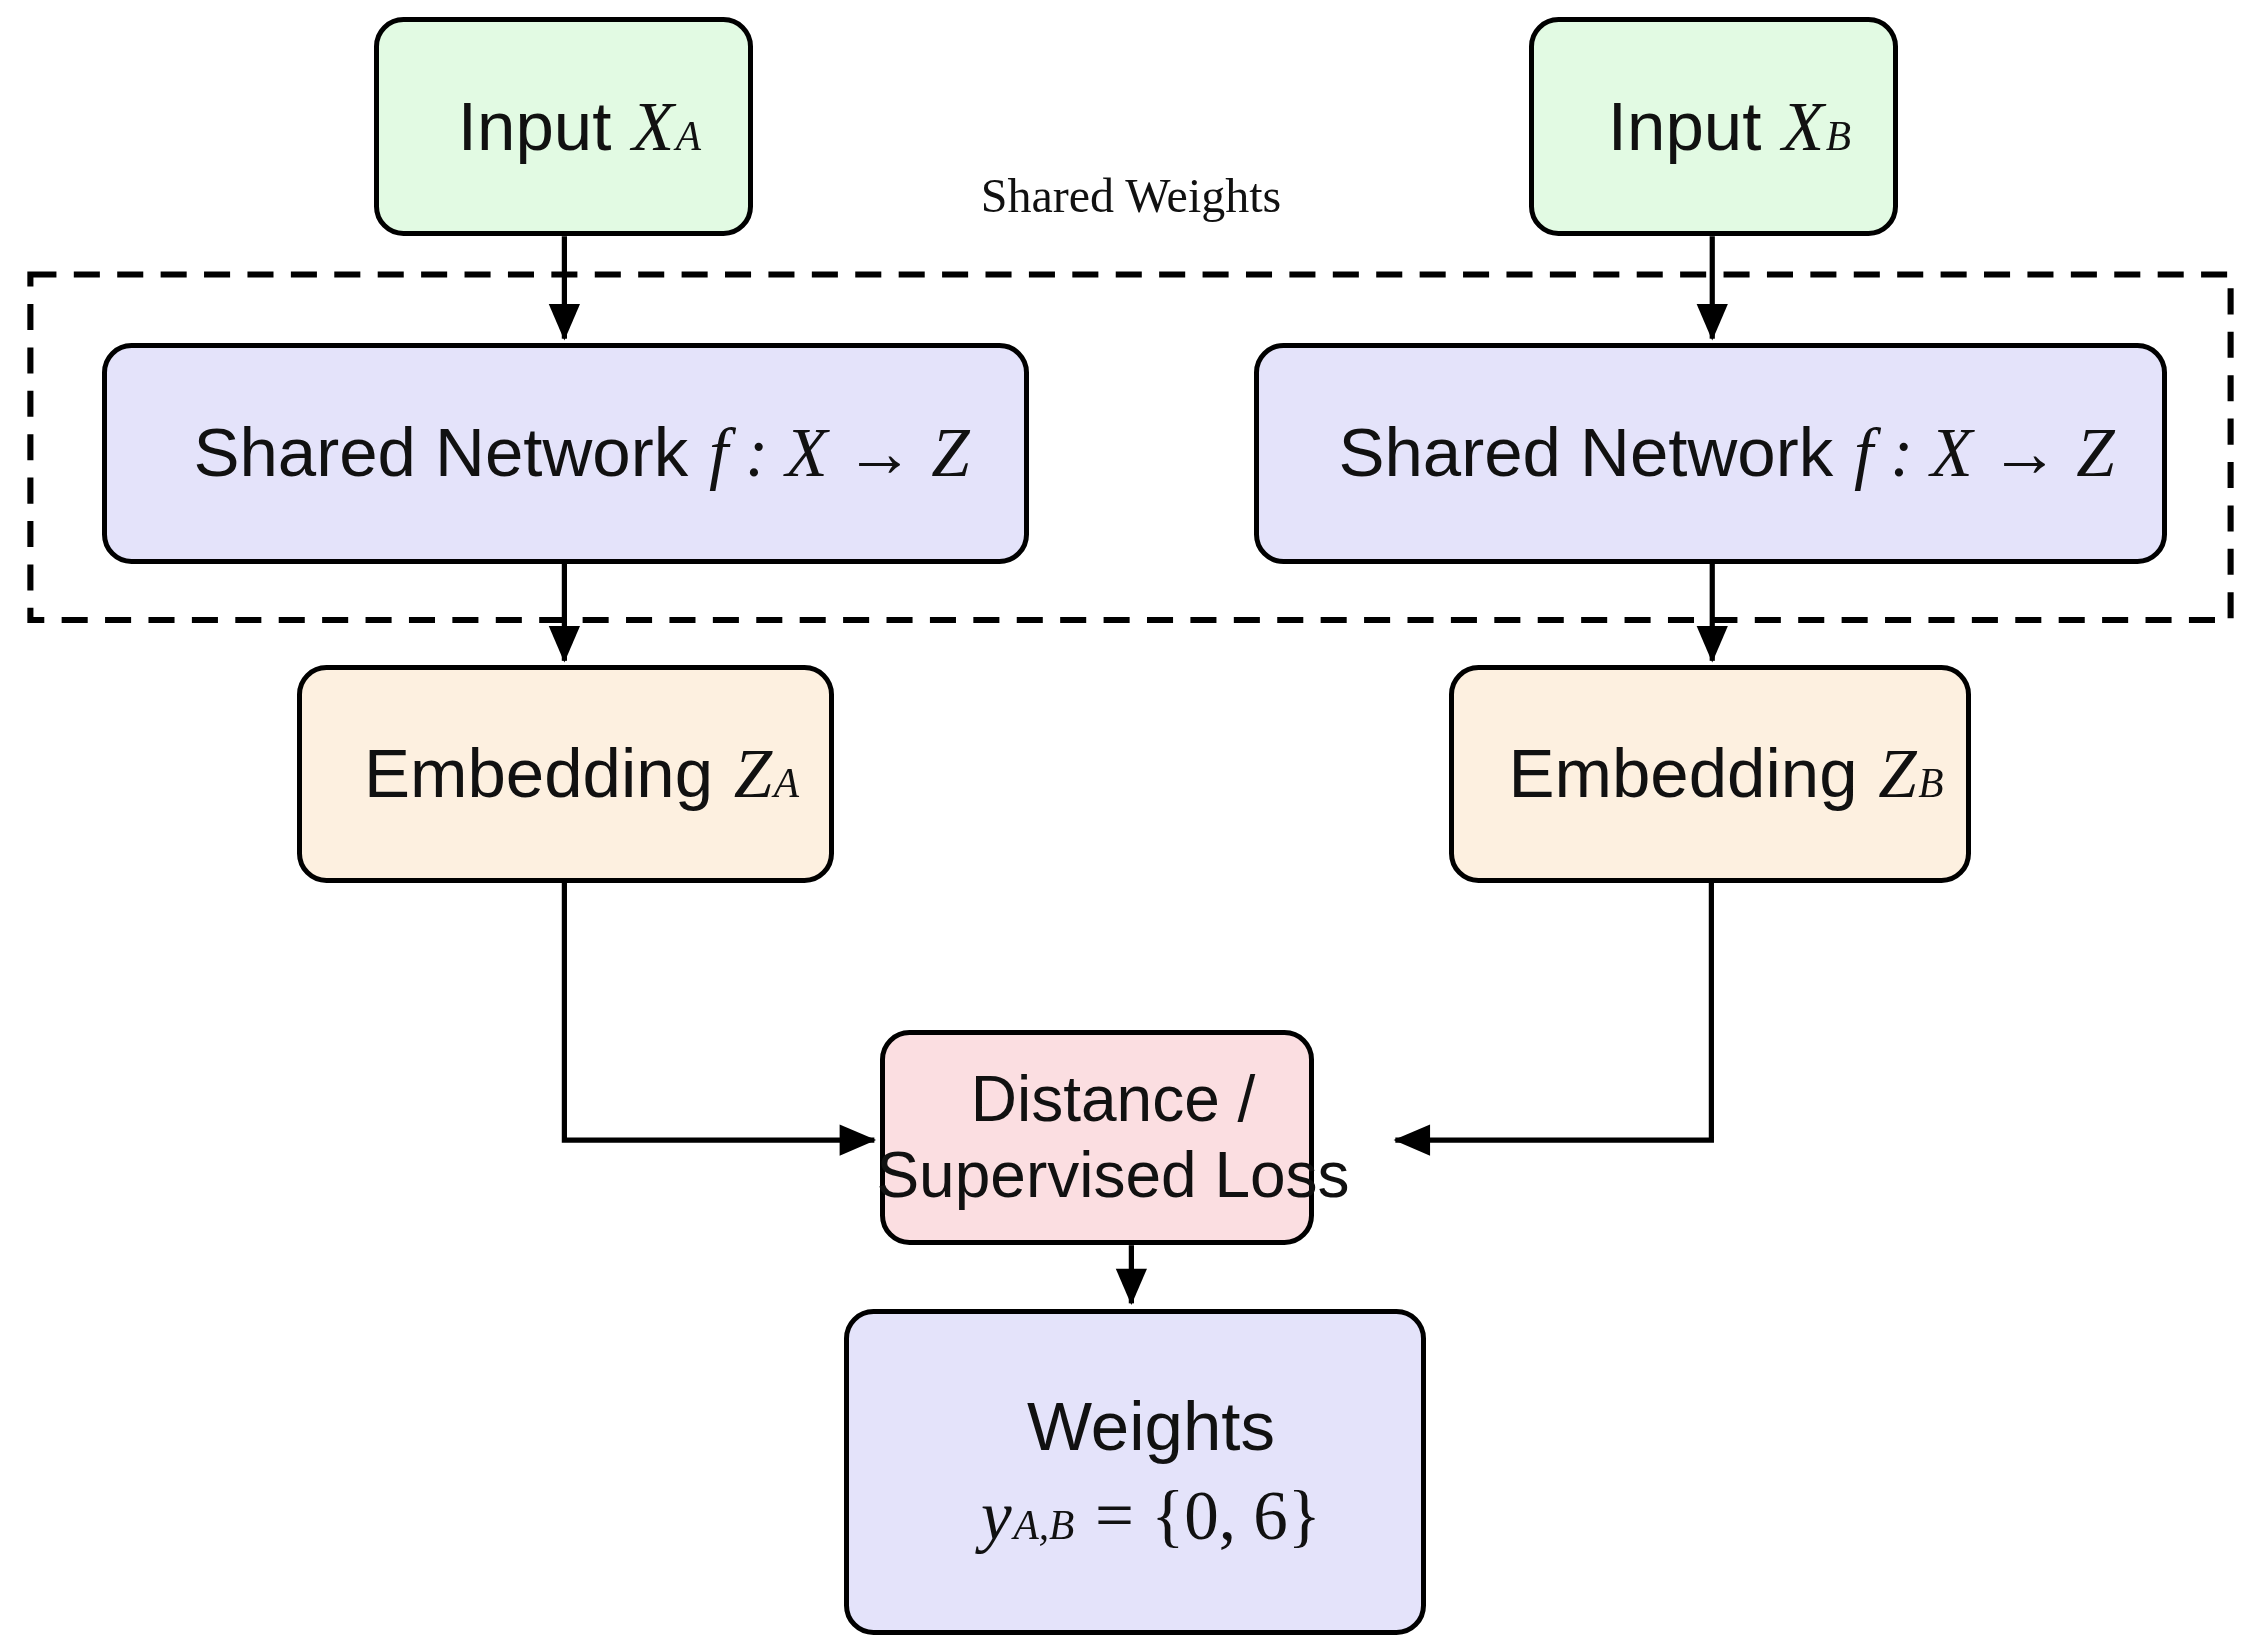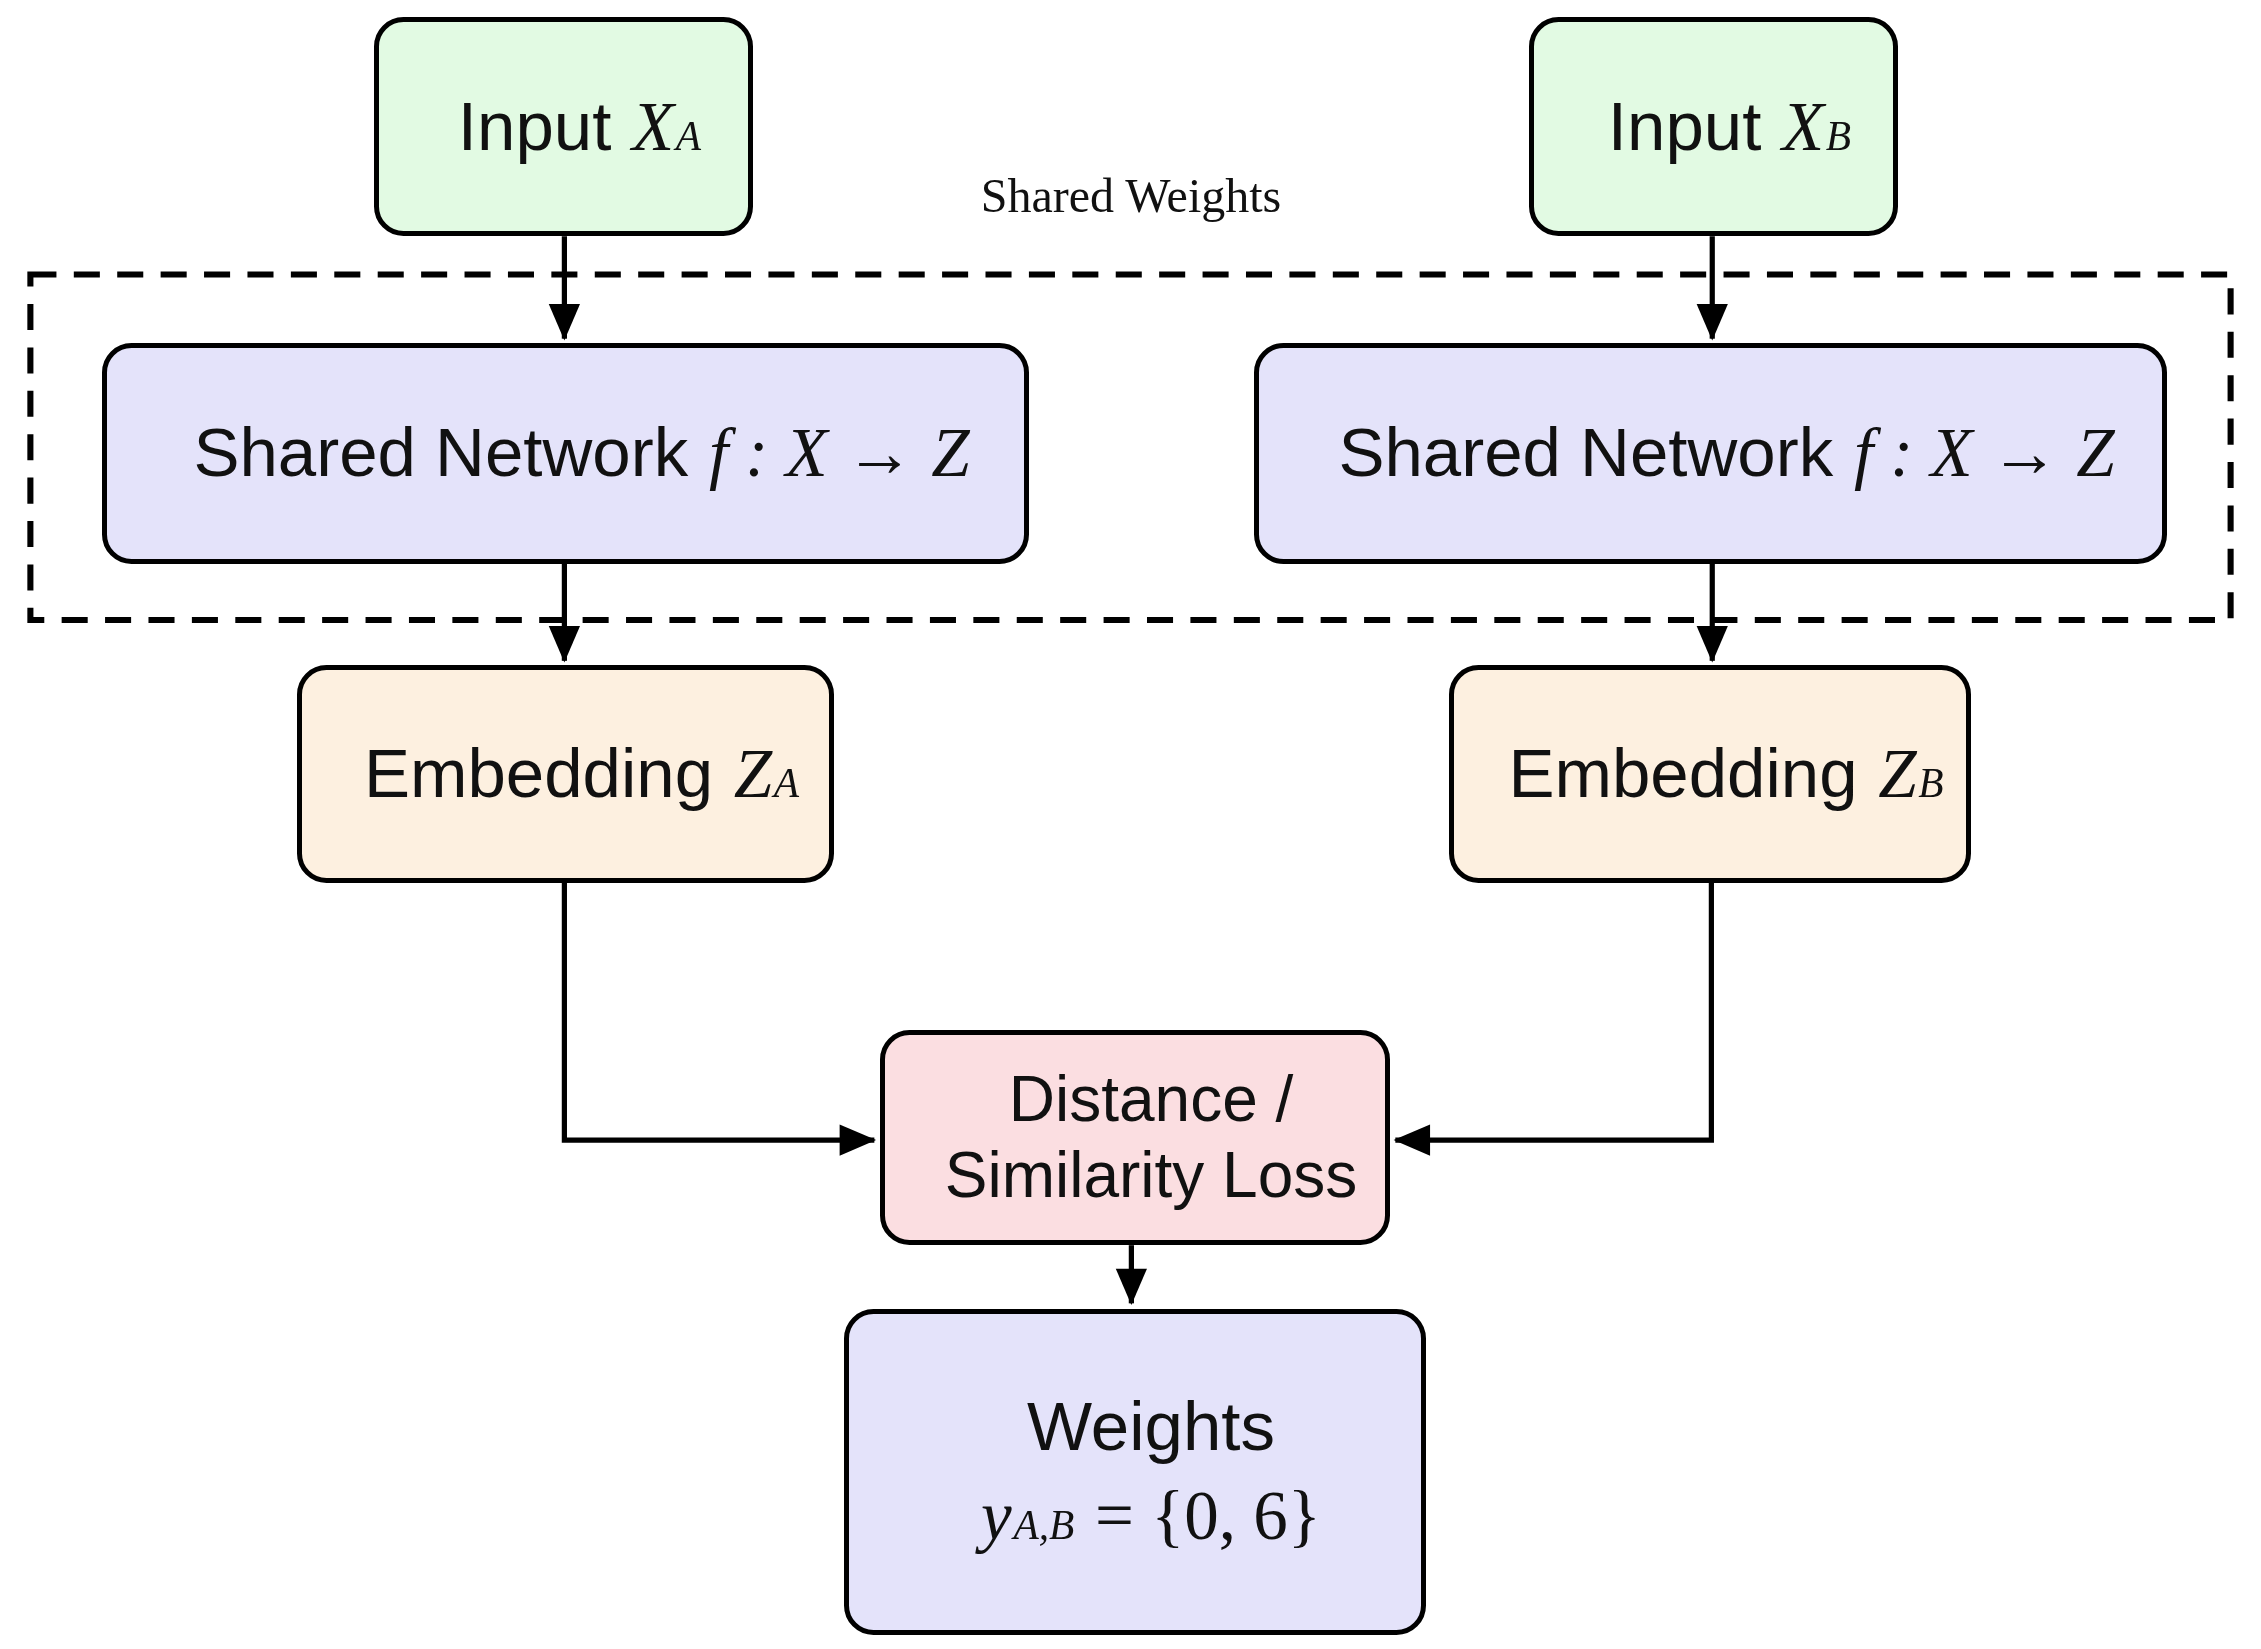--- a/index.html
+++ b/index.html
@@ -120,23 +120,23 @@
   </div>
 
   <div class="node" style="left: 1449px; top: 665px; width: 522px; height: 218px; background: rgb(253, 240, 224);">
     <div class="row">
       <span>Embedding</span>
       <span class="math">Z</span>
         <sub class="msub">B</sub>
     </div>
   </div>
 
-  <div class="node loss-text" style="left: 880px; top: 1030px; width: 510px; height: 215px; background: rgb(251, 222, 225);">
+  <div class="node loss-text" style="left: 880px; top: 1030px; width: 434px; height: 215px; background: rgb(251, 222, 225);">
     <div class="row">Distance /</div>
-    <div class="row">Similarity Loss</div>
+    <div class="row">Supervised Loss</div>
   </div>
 
   <div class="node" style="left: 844px; top: 1309px; width: 582px; height: 326px; background: rgb(228, 227, 250);">
     <div class="row">Weights</div>
     <div class="row sup-math">
       <span class="math" style="margin-left:0;">y</span>
         <sub class="msub">A,B</sub>
       <span class="mathup">= {0, 6}</span>
     </div>
   </div>

